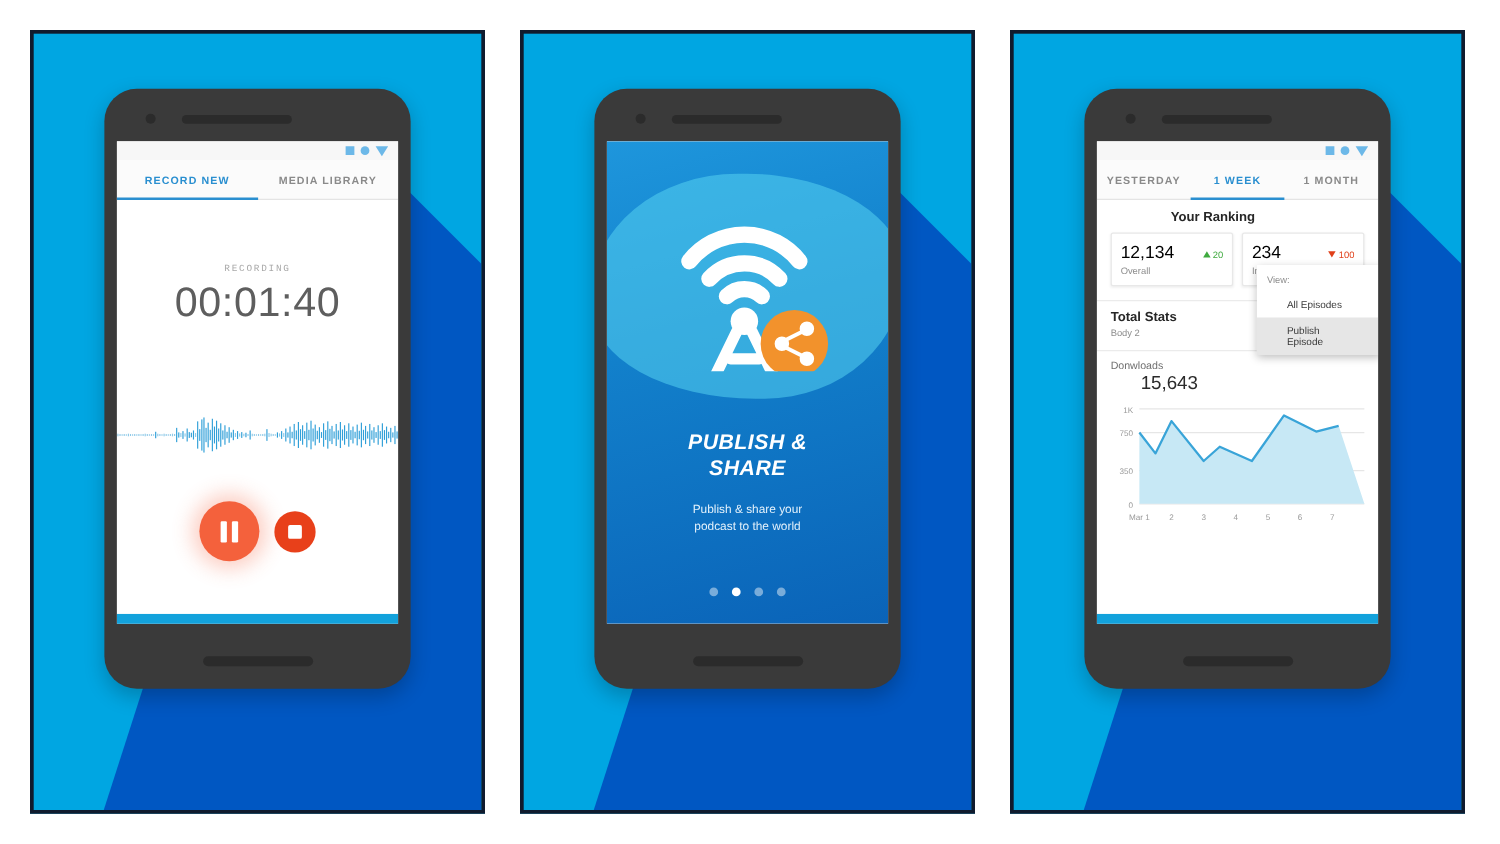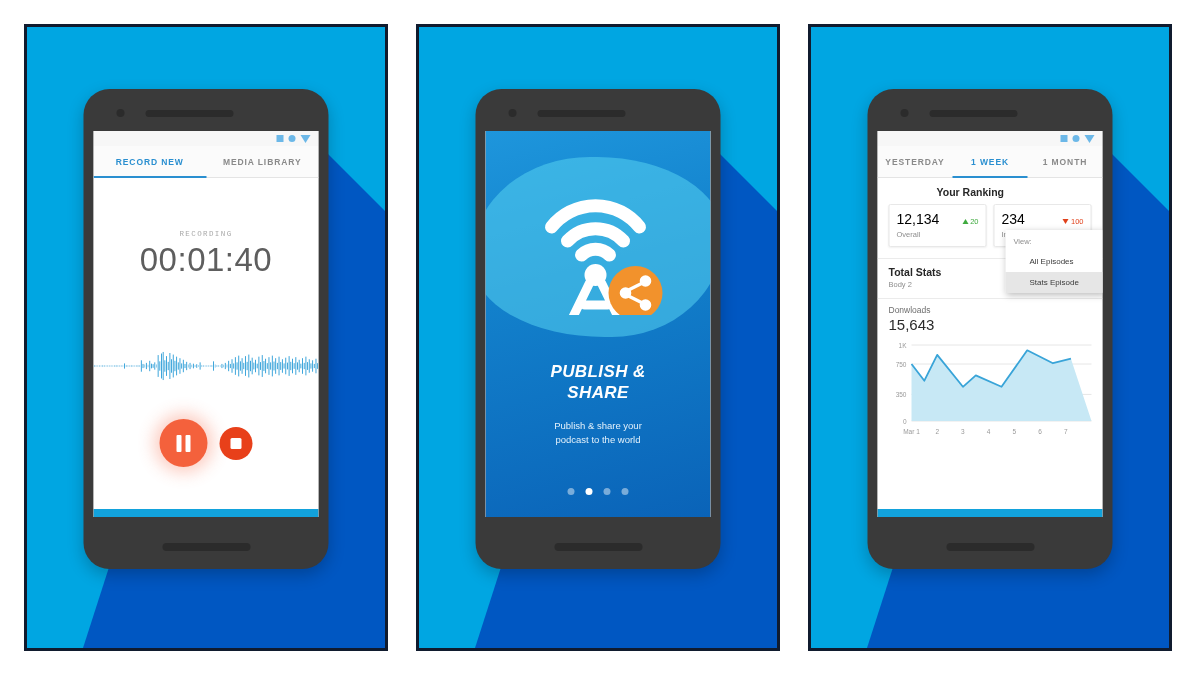--- a/index.html
+++ b/index.html
@@ -11,21 +11,21 @@
   .panel{position:absolute;top:24px;height:627px;width:364px;
          border:3px solid #101b2e;box-sizing:border-box;overflow:hidden;background:#00a6e2;}
   #panel-1{left:24px;}
   #panel-2{left:416px;}
   #panel-3{left:808px;}
 
   .panel-bg{position:absolute;inset:0;background:#00a6e2;}
   .longshadow{position:absolute;right:0;bottom:0;width:100%;height:100%;}
 
   
-  .phone{position:absolute;left:50%;transform:translateX(-50%);top:62px;
+  .phone{position:absolute;left:50%;transform:translateX(-50%);top:44px;
          width:245px;height:480px;background:#3a3a3a;border-radius:26px;
          box-shadow:0 6px 16px rgba(0,0,0,.22);}
   .cam{position:absolute;left:33px;top:20px;width:8px;height:8px;border-radius:50%;background:#2b2b2b;}
   .speaker{position:absolute;left:62px;top:21px;width:88px;height:7px;border-radius:4px;background:#2b2b2b;}
   .homebar{position:absolute;left:50%;transform:translateX(-50%);bottom:18px;
            width:88px;height:8px;border-radius:4px;background:#2b2b2b;}
   .screen{position:absolute;left:10px;top:42px;width:225px;height:386px;background:#fff;overflow:hidden;}
 
   
   .statusbar{height:15px;background:#f7f7f7;display:flex;justify-content:flex-end;align-items:center;gap:5px;padding-right:8px;}
@@ -83,21 +83,21 @@
   .delta{font-size:7.5px;display:flex;align-items:center;gap:2px;}
   .delta.up{color:#3faa3f;}
   .delta.down{color:#e0401a;}
   .tri-up{width:0;height:0;border-left:3px solid transparent;border-right:3px solid transparent;border-bottom:5px solid #3faa3f;}
   .tri-down{width:0;height:0;border-left:3px solid transparent;border-right:3px solid transparent;border-top:5px solid #e0401a;}
   .card-lbl{font-size:7.5px;color:#8d8d8d;margin-top:3px;}
   .divider{height:1px;background:#ebebeb;margin:2px 0 0;}
   .ts-title{font-size:10.5px;font-weight:bold;color:#272727;padding:7px 11px 0;}
   .ts-sub{font-size:7.5px;color:#8d8d8d;padding:2px 11px 7px;}
   .dl-lbl{font-size:8.5px;color:#6e6e6e;padding:6px 11px 0;}
-  .dl-num{font-size:15px;color:#2b2b2b;padding:1px 11px 4px;}
+  .dl-num{font-size:15px;color:#2b2b2b;padding:1px 11px 4px;margin-left:24px;}
   .chartwrap{padding:0 8px;}
 
   .menu{position:absolute;left:128px;top:52px;width:100px;background:#fff;
         box-shadow:0 2px 7px rgba(0,0,0,.28);z-index:20;}
   .menu-head{font-size:7.5px;color:#8d8d8d;padding:7px 8px 5px;}
   .menu-item{font-size:8px;color:#3a3a3a;padding:6px 24px;}
   .menu-item.hl{background:#e6e6e6;}
 </style>
 </head>
 <body>
@@ -420,21 +420,21 @@
                 <text x="103.14285714285714" y="97" text-anchor="middle" font-size="6.5" fill="#9a9a9a" font-family="Liberation Sans, sans-serif">4</text>
                 <text x="128.85714285714283" y="97" text-anchor="middle" font-size="6.5" fill="#9a9a9a" font-family="Liberation Sans, sans-serif">5</text>
                 <text x="154.57142857142858" y="97" text-anchor="middle" font-size="6.5" fill="#9a9a9a" font-family="Liberation Sans, sans-serif">6</text>
                 <text x="180.28571428571428" y="97" text-anchor="middle" font-size="6.5" fill="#9a9a9a" font-family="Liberation Sans, sans-serif">7</text>
               </svg>
           </div>
 
           <div class="menu">
             <div class="menu-head">View:</div>
             <div class="menu-item">All Episodes</div>
-            <div class="menu-item hl">Stats Episode</div>
+            <div class="menu-item hl">Publish Episode</div>
           </div>
         </div>
 
         <div class="navbar">
           
           
           
           
           
         </div>

